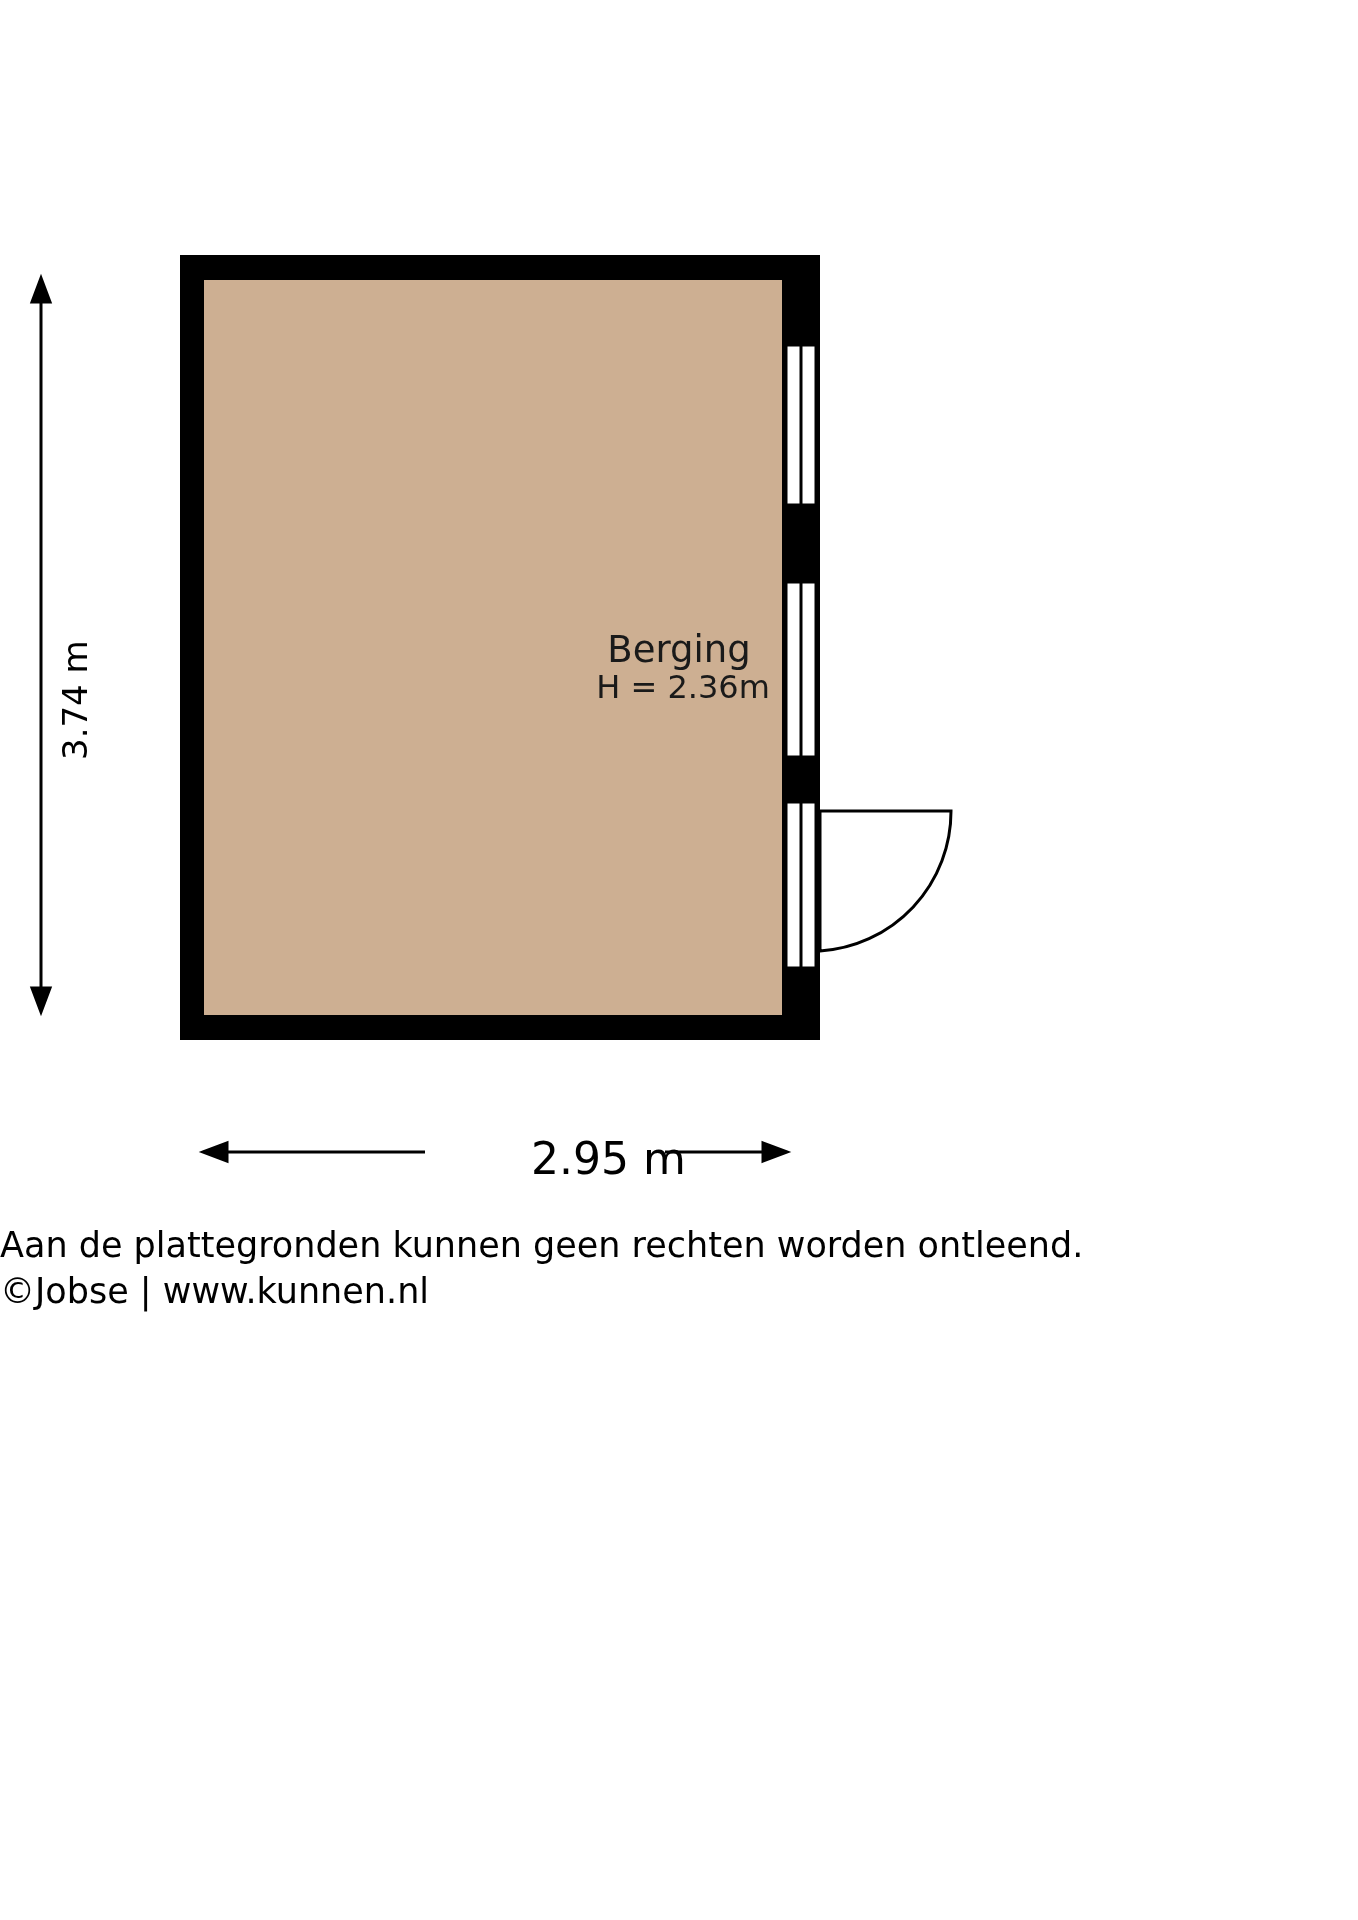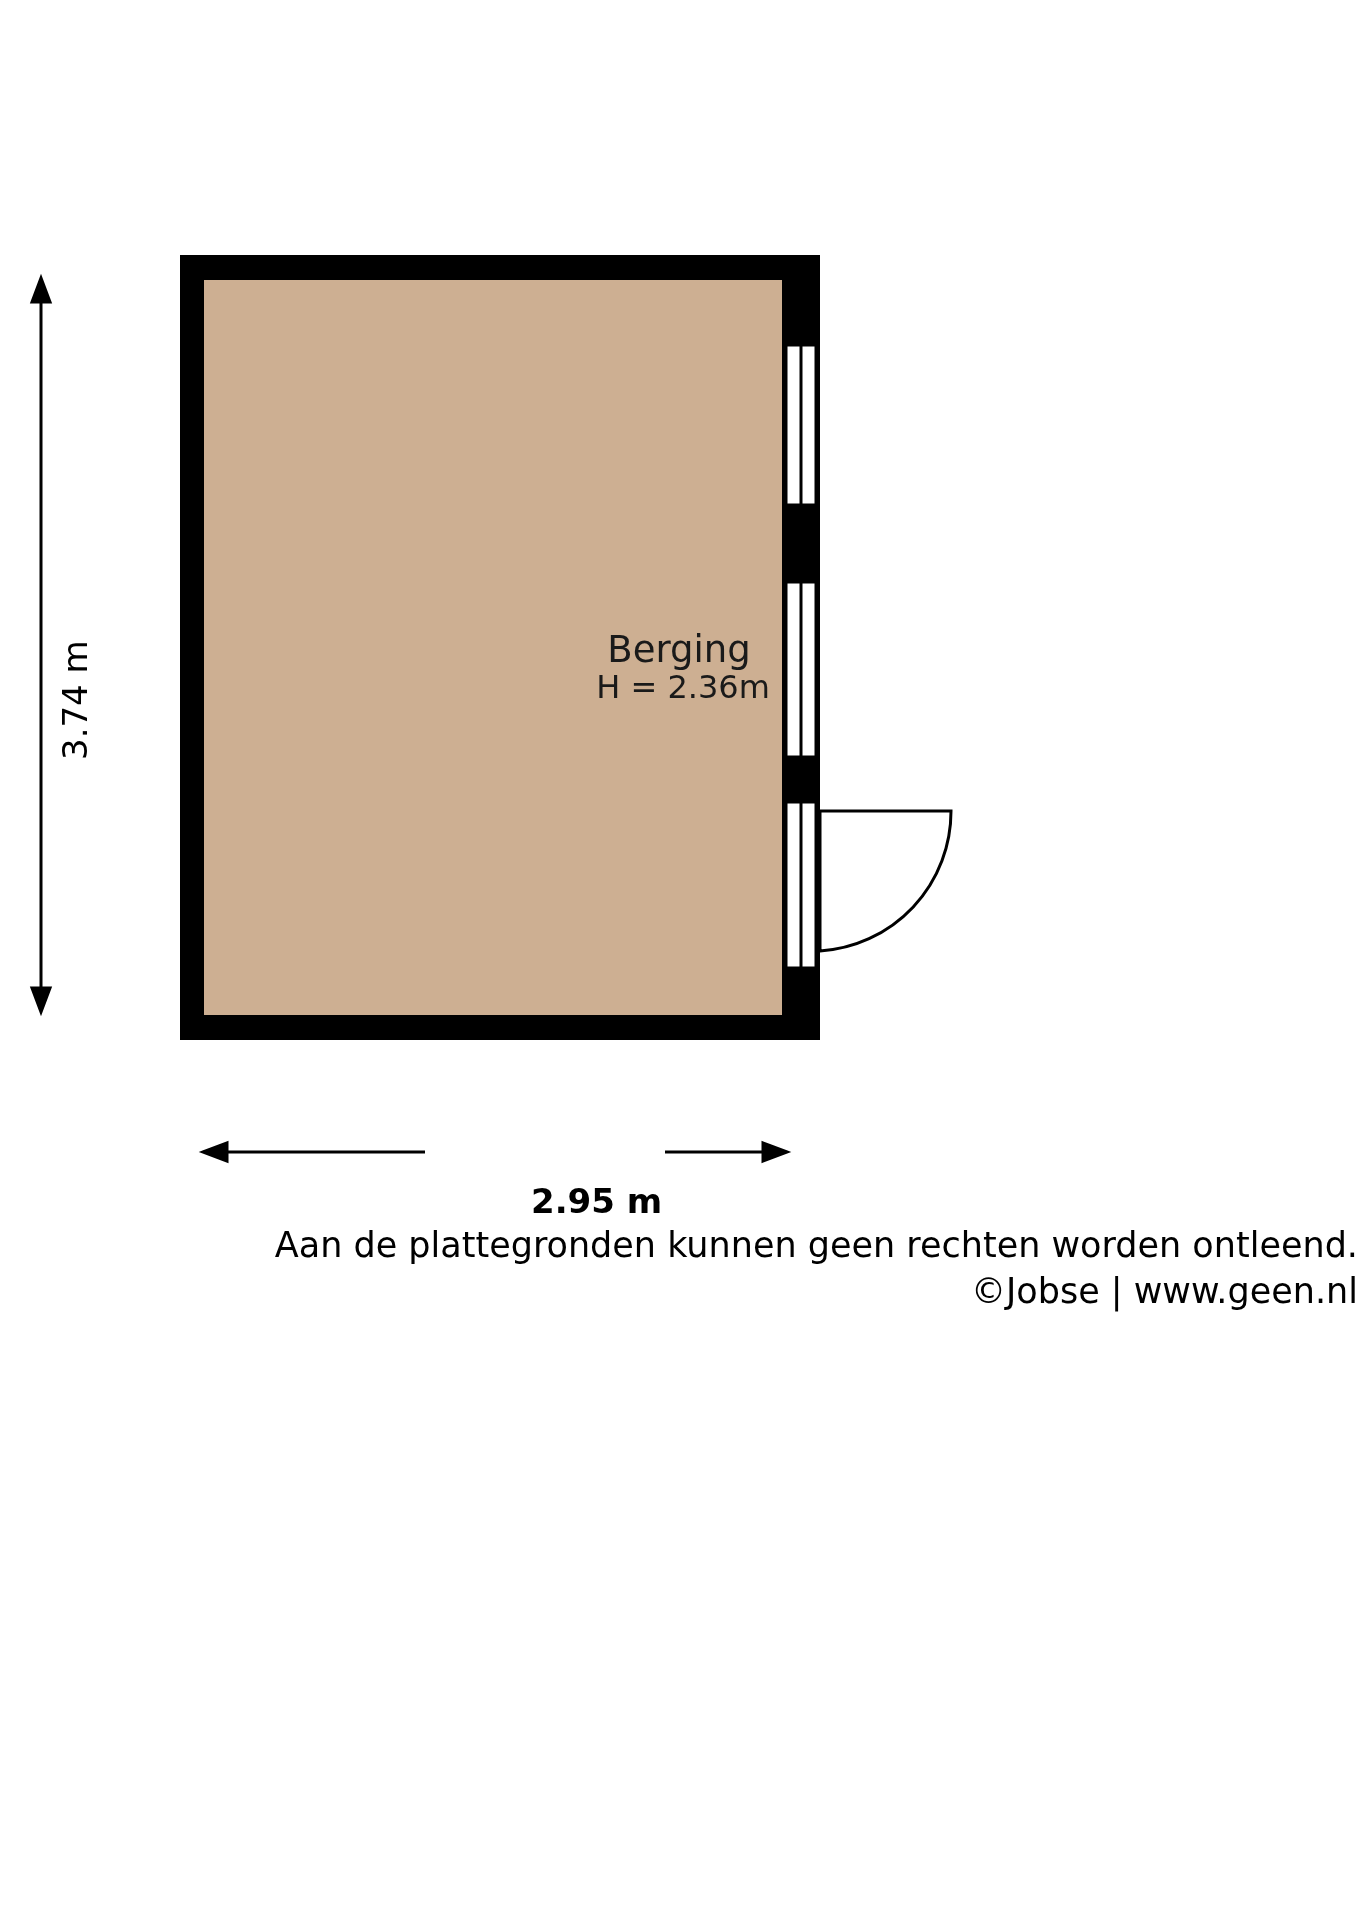--- a/index.html
+++ b/index.html
@@ -33,23 +33,22 @@
   
   #dim-height-label {
     left: 0px;
     top: 0px;
     font-size: 34px;
     transform-origin: 0 0;
   }
 
   #dim-width-label {
     left: 531px;
-    top: 1181px;
-    font-size: 34px;
-    font-weight: bold;
+    top: 1133px;
+    font-size: 44px;
   }
 
   #room-name-label {
     position: absolute;
     left: 0;
     width: 100%;
     text-align: center;
     font-size: 37px;
     color: #1a1a1a;
   }
@@ -61,21 +60,21 @@
     text-align: center;
     font-size: 32px;
     color: #1a1a1a;
   }
 
   #disclaimer {
     position: absolute;
     left: 0;
     top: 1222px;
     width: 100%;
-    text-align: right;
+    text-align: left;
     font-size: 35px;
     color: #000000;
     line-height: 1.32;
   }
   #disclaimer .line2 {
     display: block;
   }
 </style>
 </head>
 <body>
@@ -130,14 +129,14 @@
 <div class="dim-label" id="dim-height-label" style="transform: translate(55px, 760px) rotate(-90deg);">3.74 m</div>
 
 <div class="dim-label" id="dim-width-label">2.95 m</div>
 
 <div id="room-name-label" style="top: 628px;">Berging</div>
 
 <div id="room-height-label" style="top: 668px;">H = 2.36m</div>
 
 <div id="disclaimer">
   <span>Aan de plattegronden kunnen geen rechten worden ontleend.</span>
-  <span class="line2">©Jobse | www.geen.nl</span>
+  <span class="line2">©Jobse | www.kunnen.nl</span>
 </div>
 
 </body></html>

